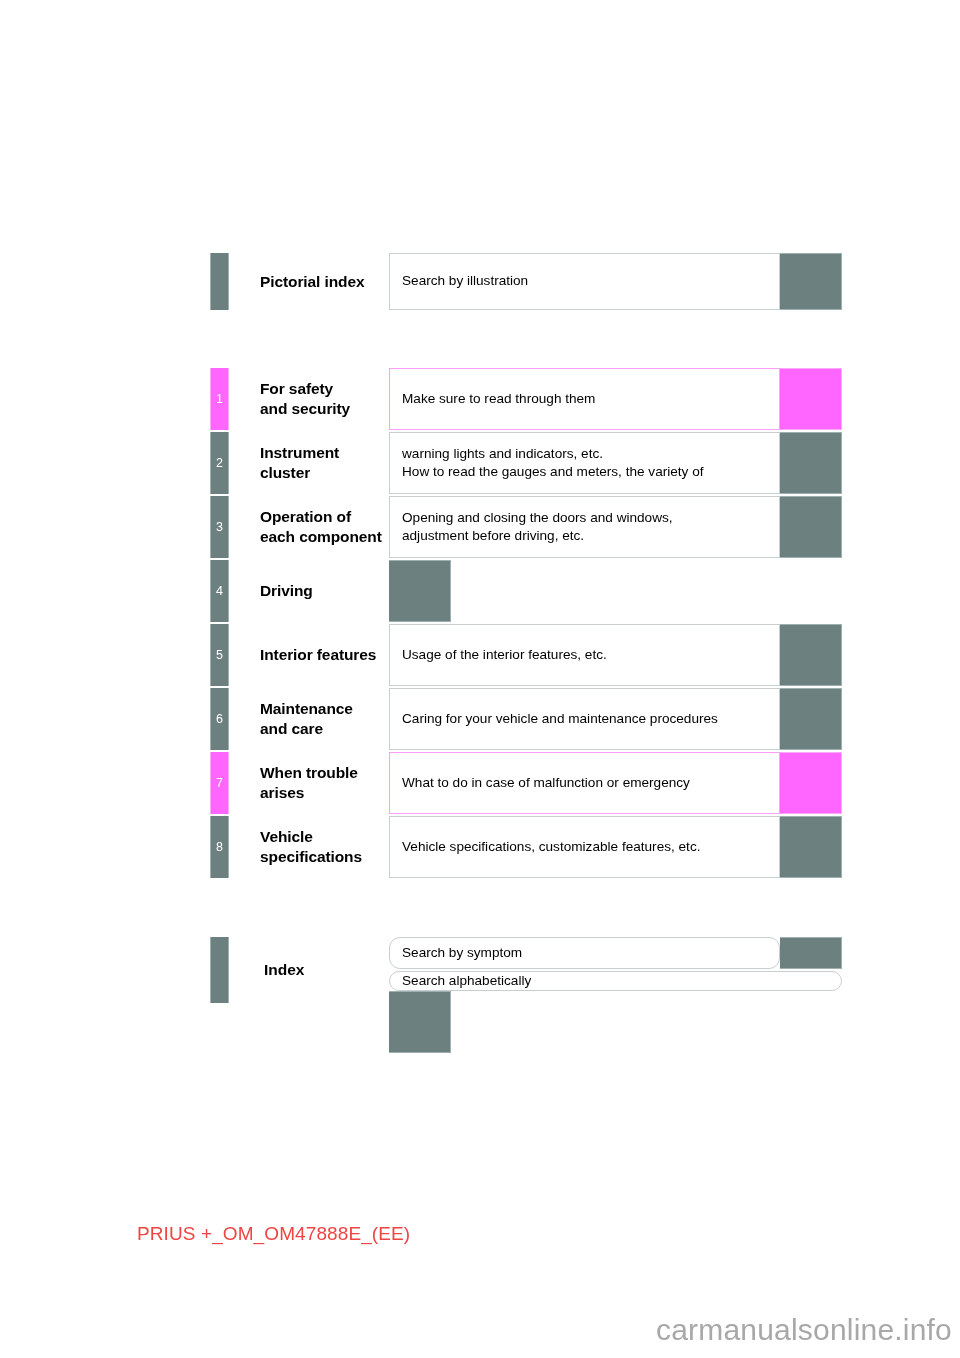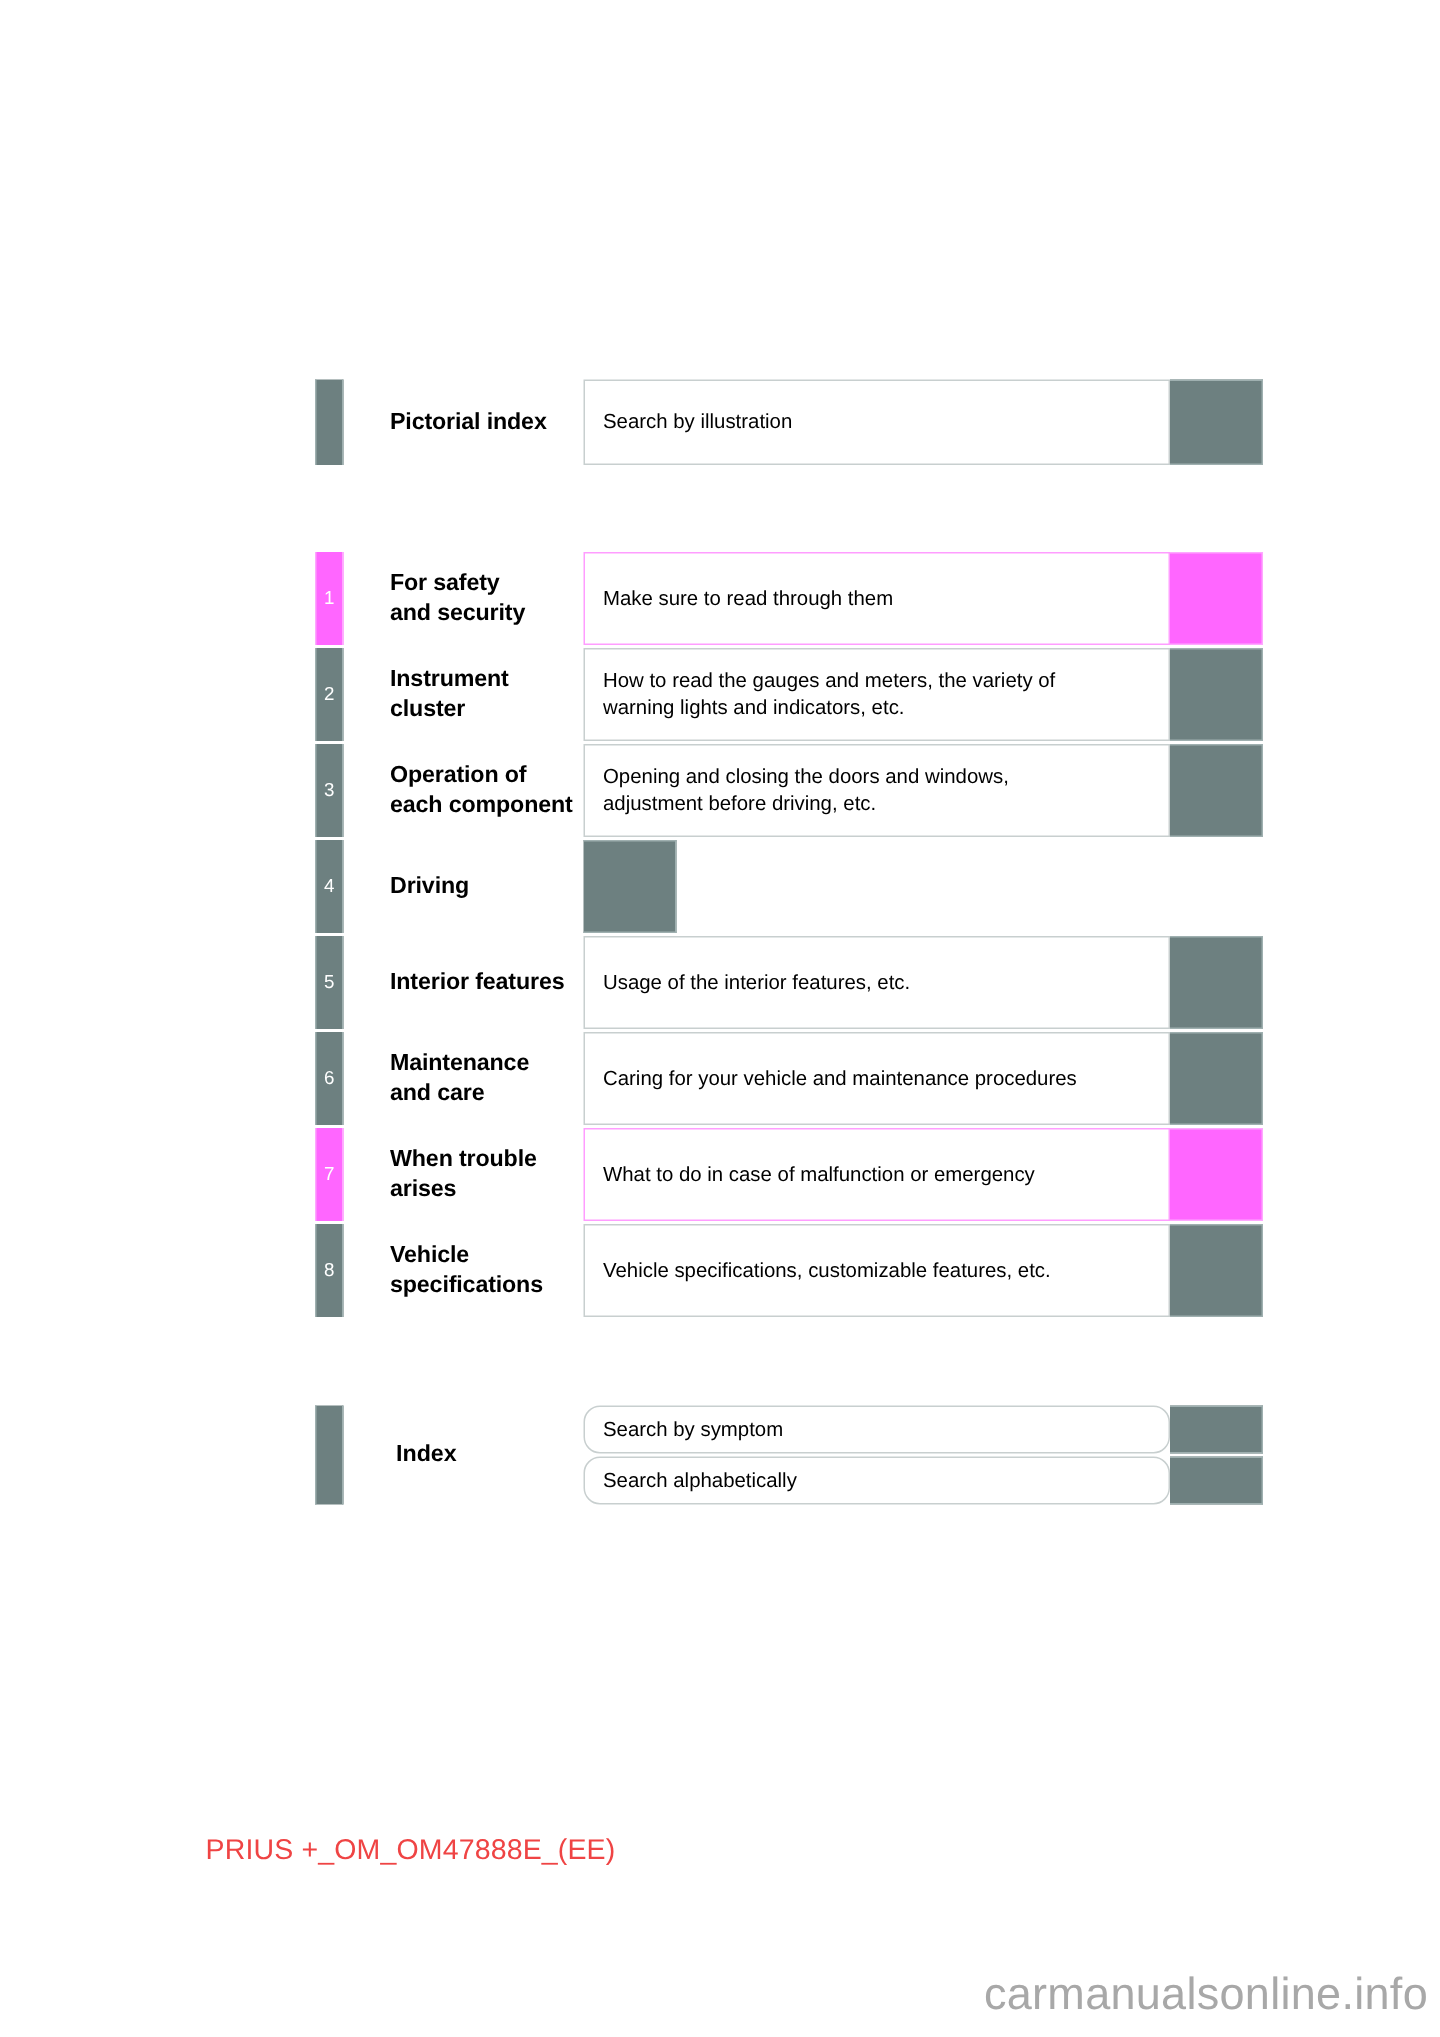--- a/index.html
+++ b/index.html
@@ -113,21 +113,21 @@
 
   
   #pictorial-block { top: 253px; }
   #pictorial-block .toc-row { height: 57px; }
 
   #main-block { top: 368px; }
   #main-block .toc-row { height: 62px; margin-bottom: 2px; }
 
   #index-block { top: 937px; }
   #index-block .toc-row { height: 32px; }
-  #index-block .toc-row + .toc-row { margin-top: 2px; }
+  #index-block .toc-row + .toc-row { margin-top: 2px; flex-direction: column; }
   #index-block .tab-stack {
     position: absolute;
     left: 0;
     top: 0;
     width: 19px;
     height: 66px;
     background: #6d8080;
     border-left: 1px solid #9fb0b0;
     border-right: 1px solid #9fb0b0;
     box-sizing: border-box;
@@ -218,22 +218,22 @@
           <span class="tab-num">2</span>
         </div>
         <div class="sec-title">
           <div>
             <div>Instrument</div>
             <div>cluster</div>
           </div>
         </div>
         <div class="desc-box">
           <div>
+            <div>warning lights and indicators, etc.</div>
             <div>How to read the gauges and meters, the variety of</div>
-            <div>warning lights and indicators, etc.</div>
           </div>
         </div>
         <div class="edge-chip"></div>
       </div>
       <div class="toc-row">
         <div class="tab-bar">
           <span class="tab-num">3</span>
         </div>
         <div class="sec-title">
           <div>

